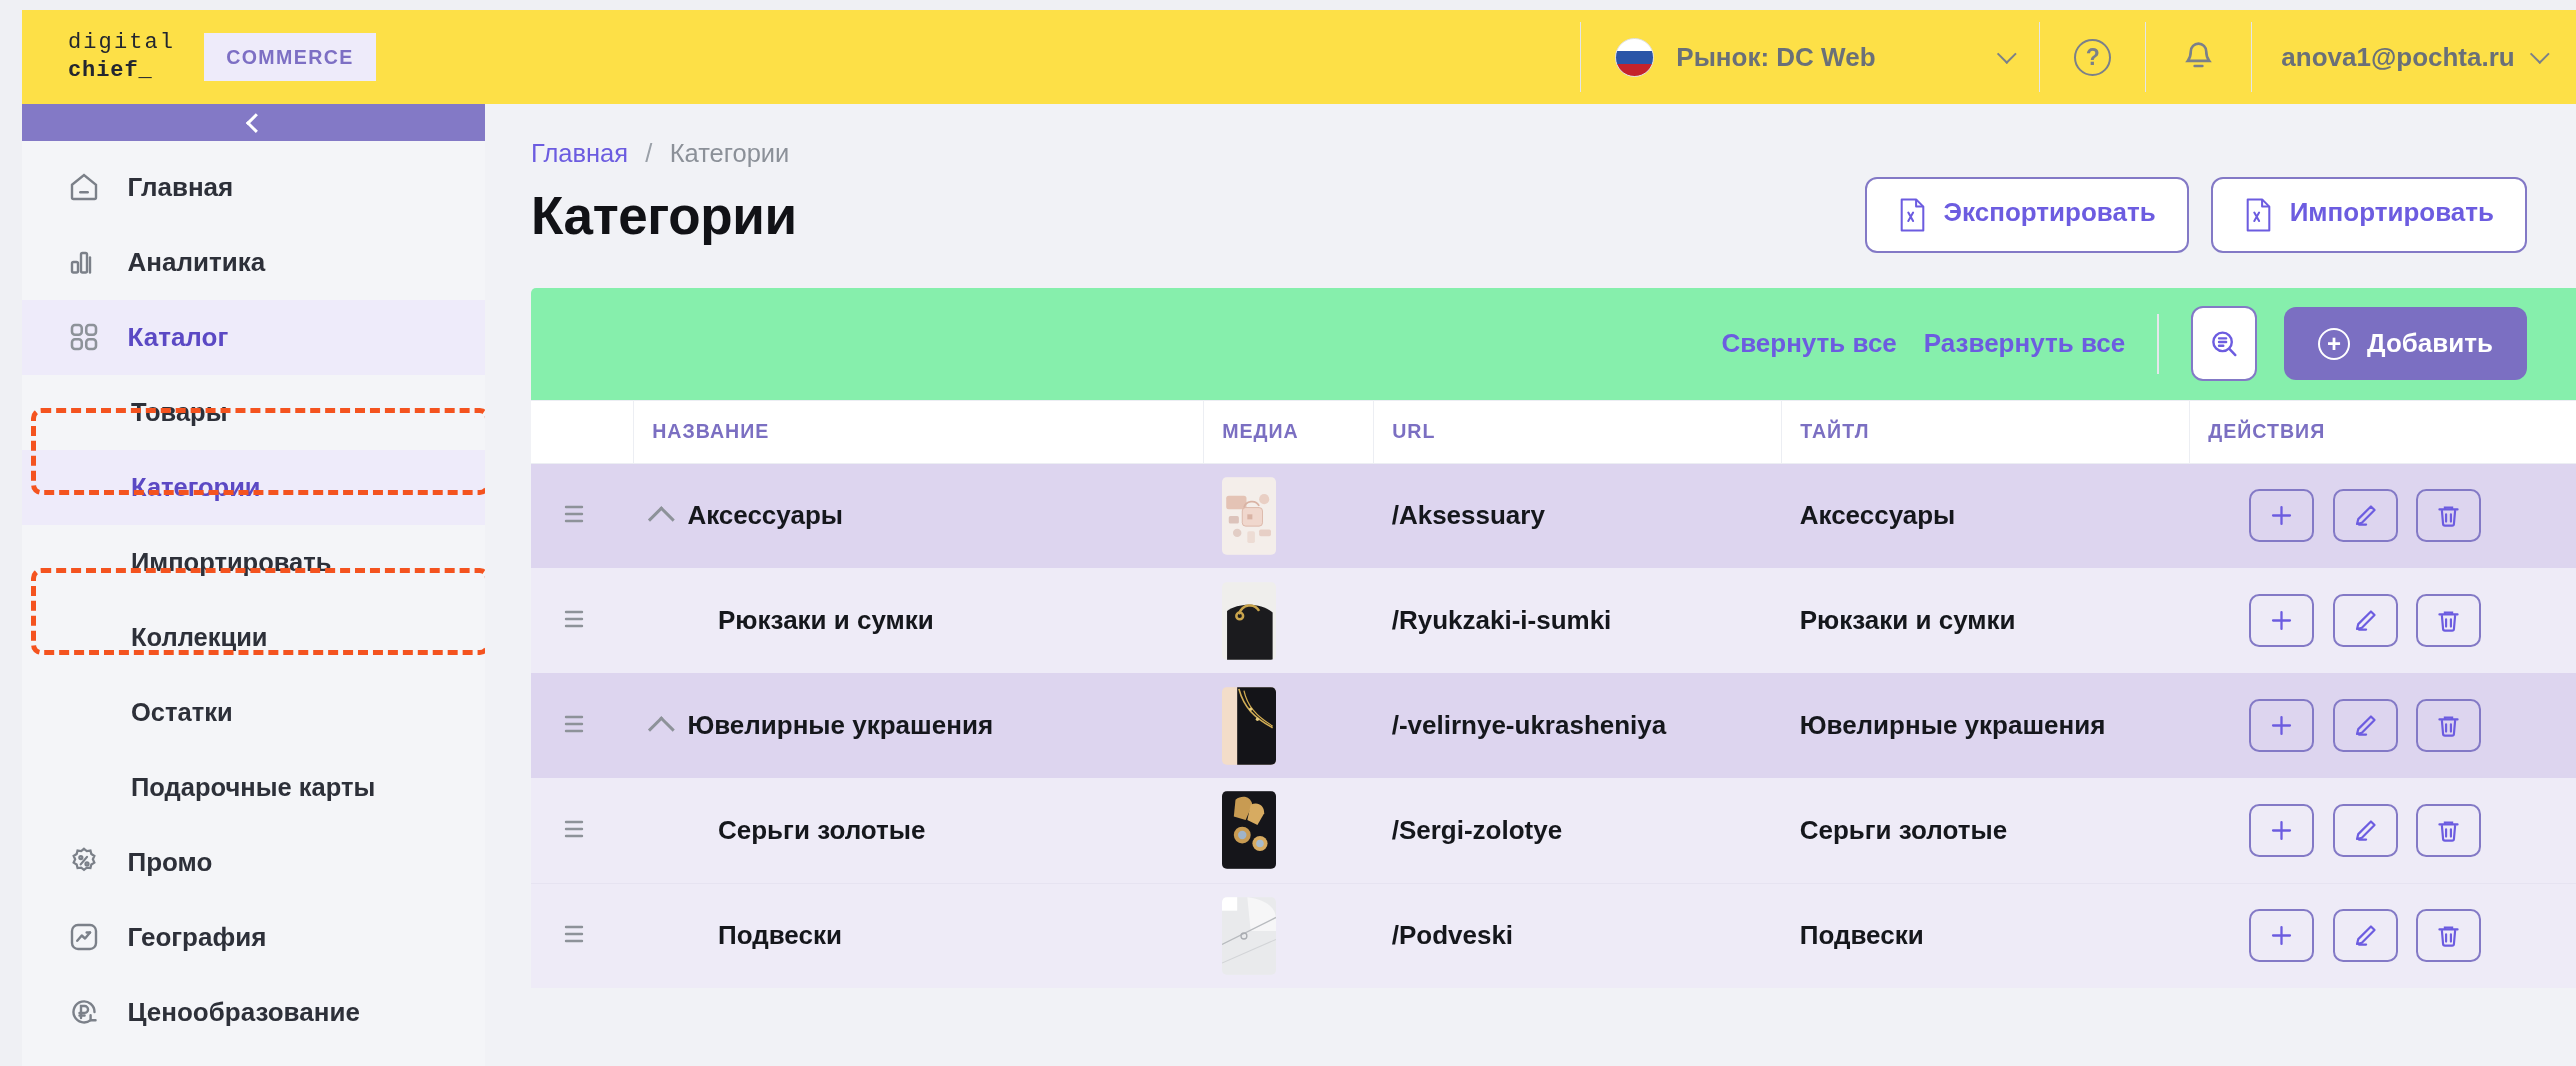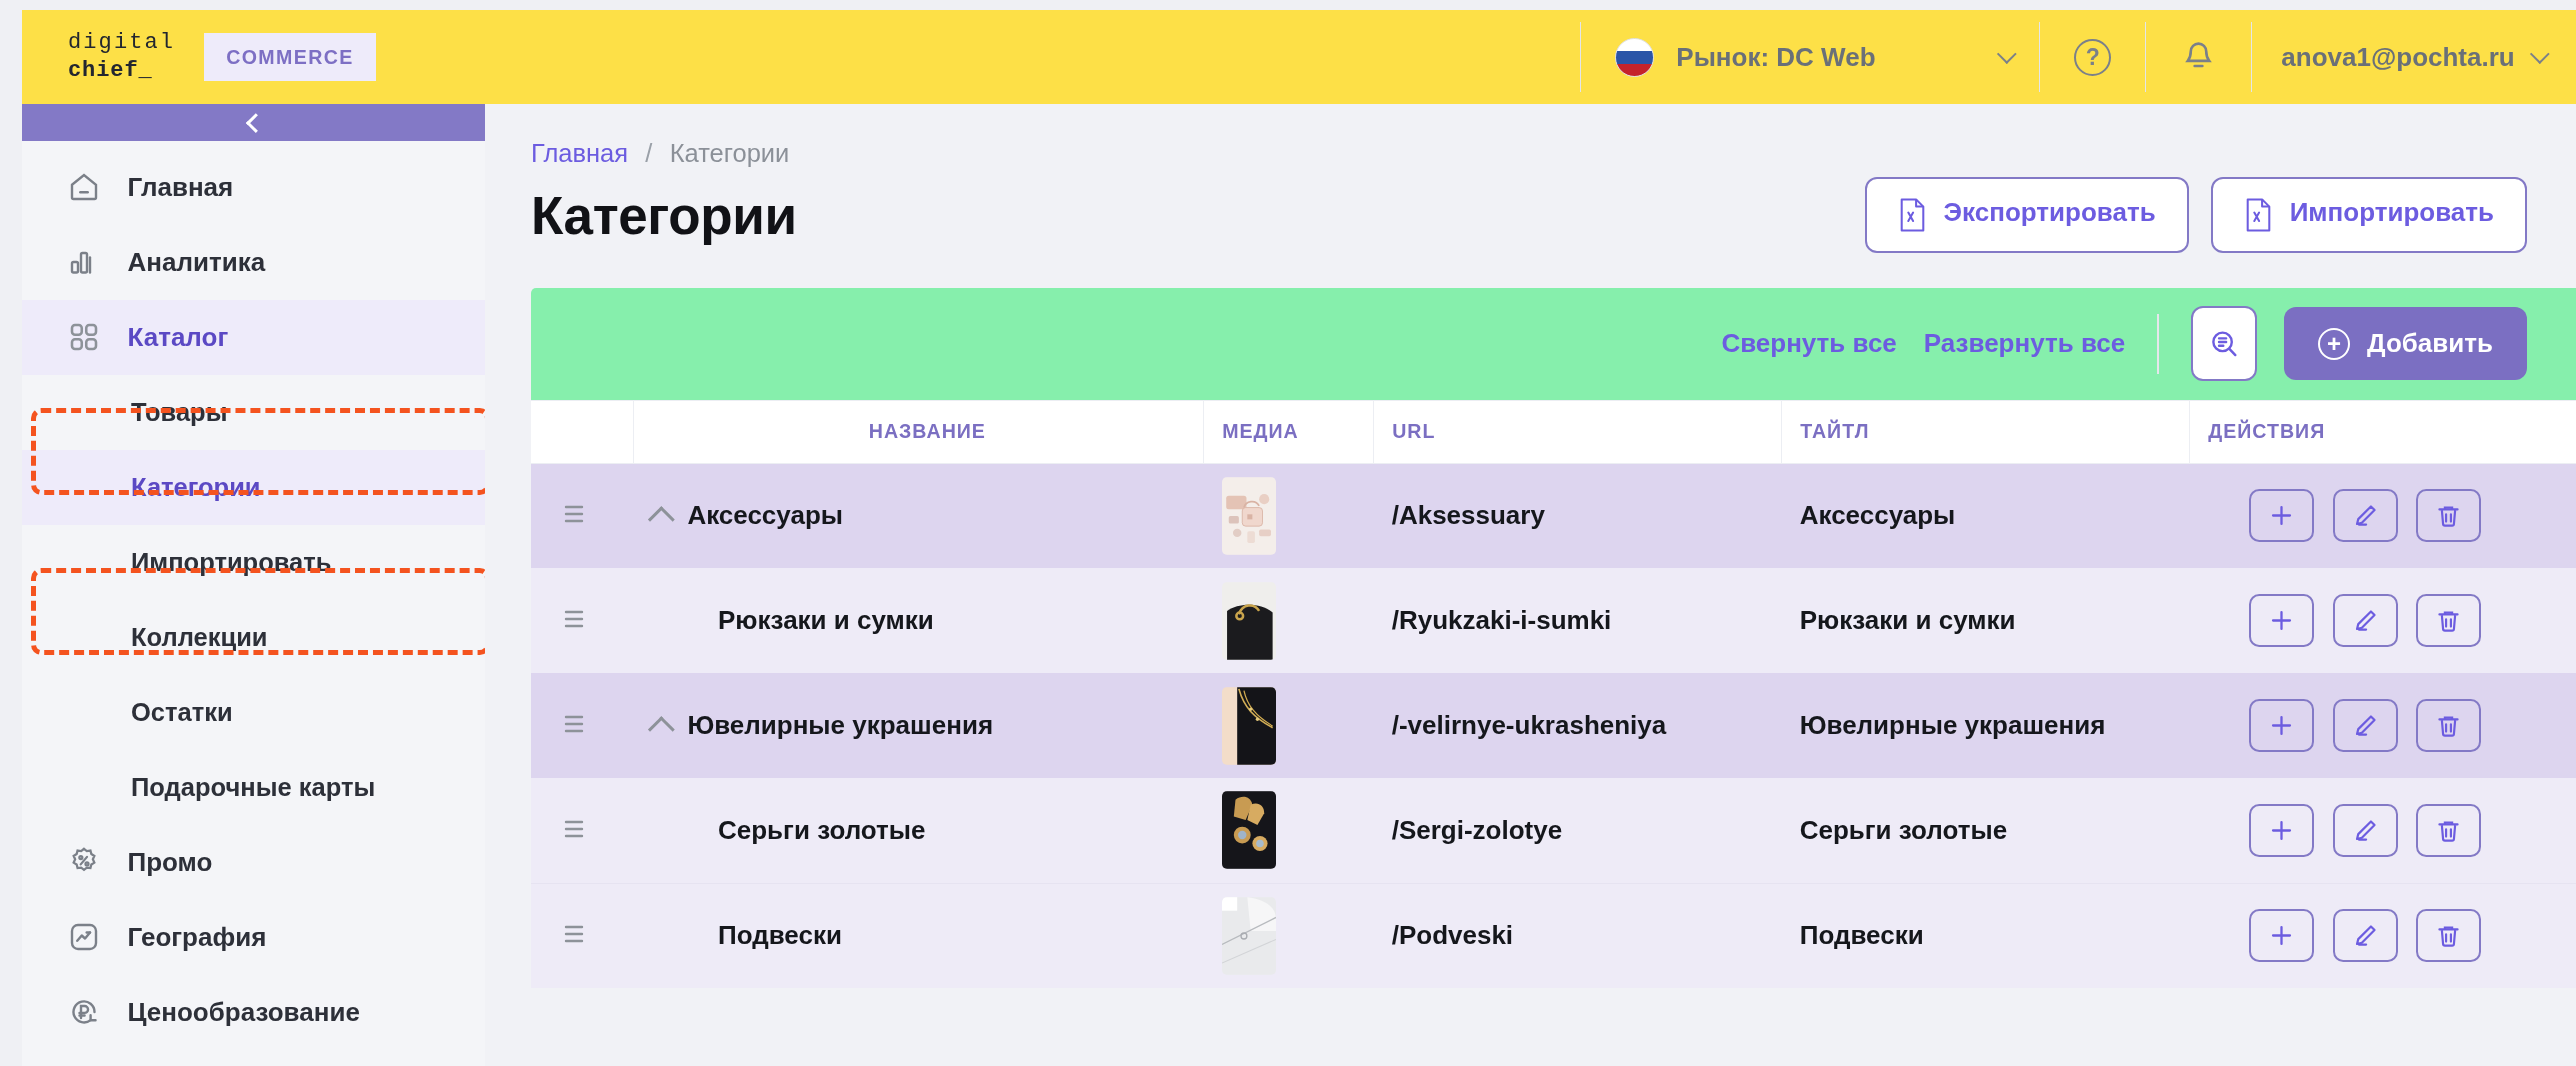--- a/index.html
+++ b/index.html
@@ -150,21 +150,21 @@
   table.cats { width: 100%; border-collapse: collapse; table-layout: fixed; }
   table.cats th {
     text-align: left; font-size: 19.6px; font-weight: bold;
     letter-spacing: 1px; color: #7b6fc2;
     padding: 18.7px 0 18.7px 18.7px; height: 63px;
     border-top: 1.7px solid #eceef3; border-bottom: 1.7px solid #eceef3;
     border-left: 1.7px solid #eceef3;
     background: #ffffff; vertical-align: middle;
   }
   table.cats th.c-drag { border-left: none; width: 102px; }
-  table.cats th.c-name { width: 570px; text-align: center; }
+  table.cats th.c-name { width: 570px; }
   table.cats th.c-media { width: 170px; }
   table.cats th.c-url { width: 408px; }
   table.cats th.c-title { width: 408px; }
   table.cats th.c-act { width: 442px; }
 
   table.cats td { vertical-align: middle; padding: 0; height: 105px; }
   tr.row-parent td { background: #ddd5ef; }
   tr.row-child td { background: #eeebf7; }
   tr.row-child.lined td { border-top: 1.7px solid #e6e3f1; }
 

